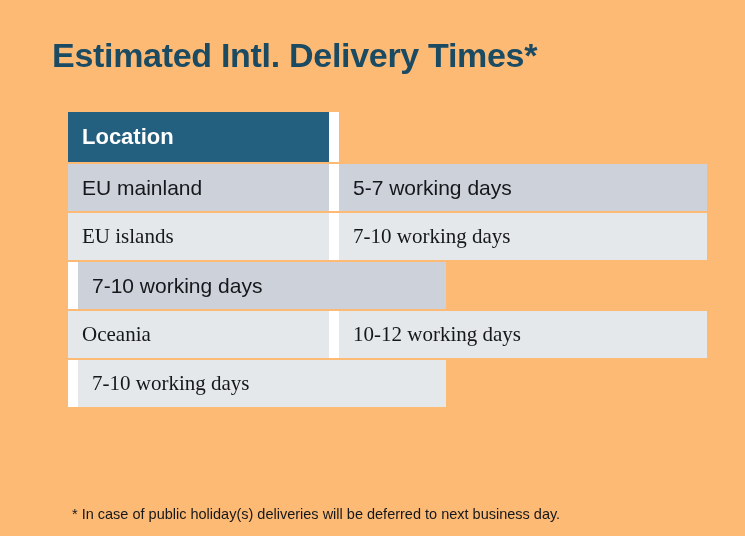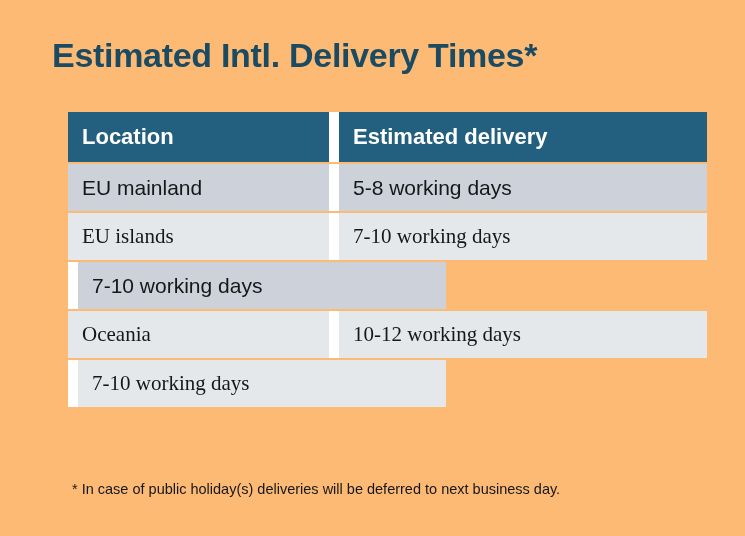--- a/index.html
+++ b/index.html
@@ -79,45 +79,44 @@
   }
 
   
   .row-odd .cell  { background: #ccd1da; text-align: center; }
   .row-even .cell { background: #e5e8eb; font-family: Liberation Serif, serif; }
 
   
   .footnote {
     position: absolute;
     left: 72px;
-    top: 481px;
+    top: 506px;
     font-size: 14.5px;
     color: #15171a;
     white-space: nowrap;
   }
 </style>
 </head>
 <body>
 
 <div class="page">
 
   <div class="title">Estimated Intl. Delivery Times*</div>
 
   <div class="table">
 
     <div class="row header-row">
       <div class="cell col-loc">Location</div>
       <div class="spacer"></div>
-      <div class="cell col-eta">Estimated delivery</div>
     </div>
 
     <div class="row row-odd">
       <div class="cell col-loc">EU mainland</div>
       <div class="spacer"></div>
-      <div class="cell col-eta">5-8 working days</div>
+      <div class="cell col-eta">5-7 working days</div>
     </div>
 
     <div class="row row-even">
       <div class="cell col-loc">EU islands</div>
       <div class="spacer"></div>
       <div class="cell col-eta">7-10 working days</div>
     </div>
 
     <div class="row row-odd">
       <div class="spacer"></div>

